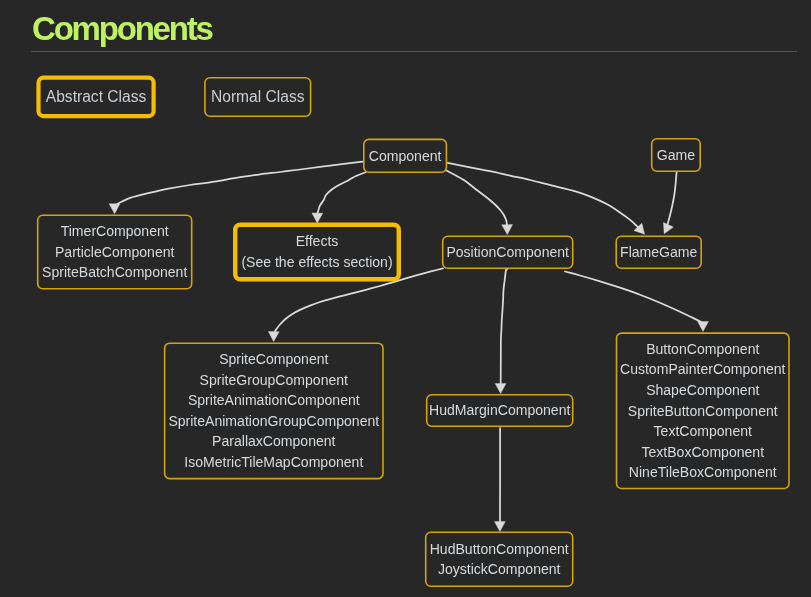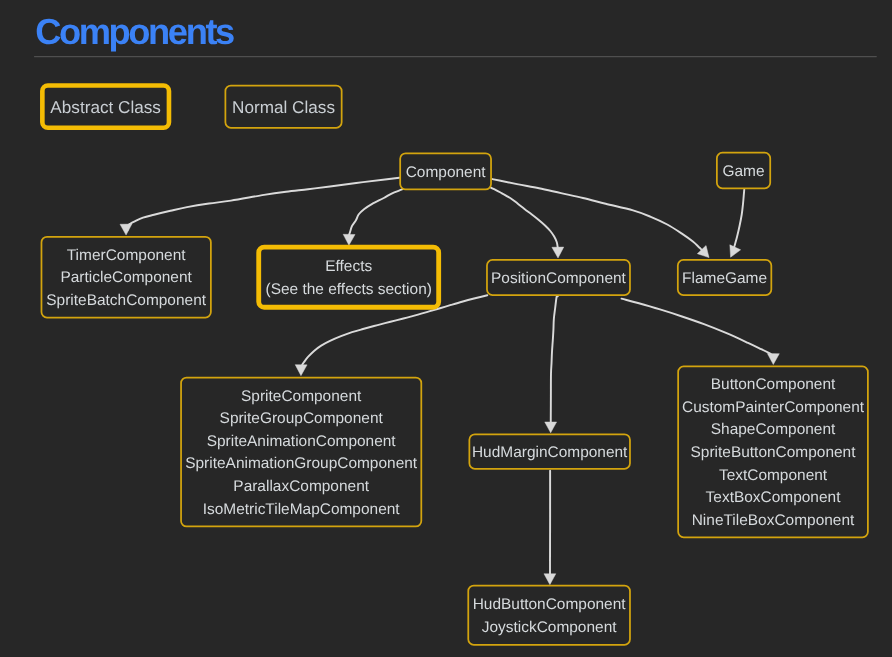--- a/index.html
+++ b/index.html
@@ -10,21 +10,21 @@
     font-family: "Liberation Sans", sans-serif;
     overflow: hidden;
     position: relative;
   }
   #page-title {
     position: absolute;
     left: 32px; top: 10px;
     font-size: 33px;
     letter-spacing: -2.2px;
     font-weight: bold;
-    color: #3b82f6;
+    color: #bef264;
     white-space: nowrap;
   }
   #title-rule {
     position: absolute;
     left: 31px; top: 51px;
     width: 766px; height: 1px;
     background: #555555;
   }
   #diagram { position:absolute; left:0; top:0; width:811px; height:597px; display:block; }
   .node-label  { font-family:"Liberation Sans", sans-serif; font-size:14.05px; fill:#d6dadd; }

